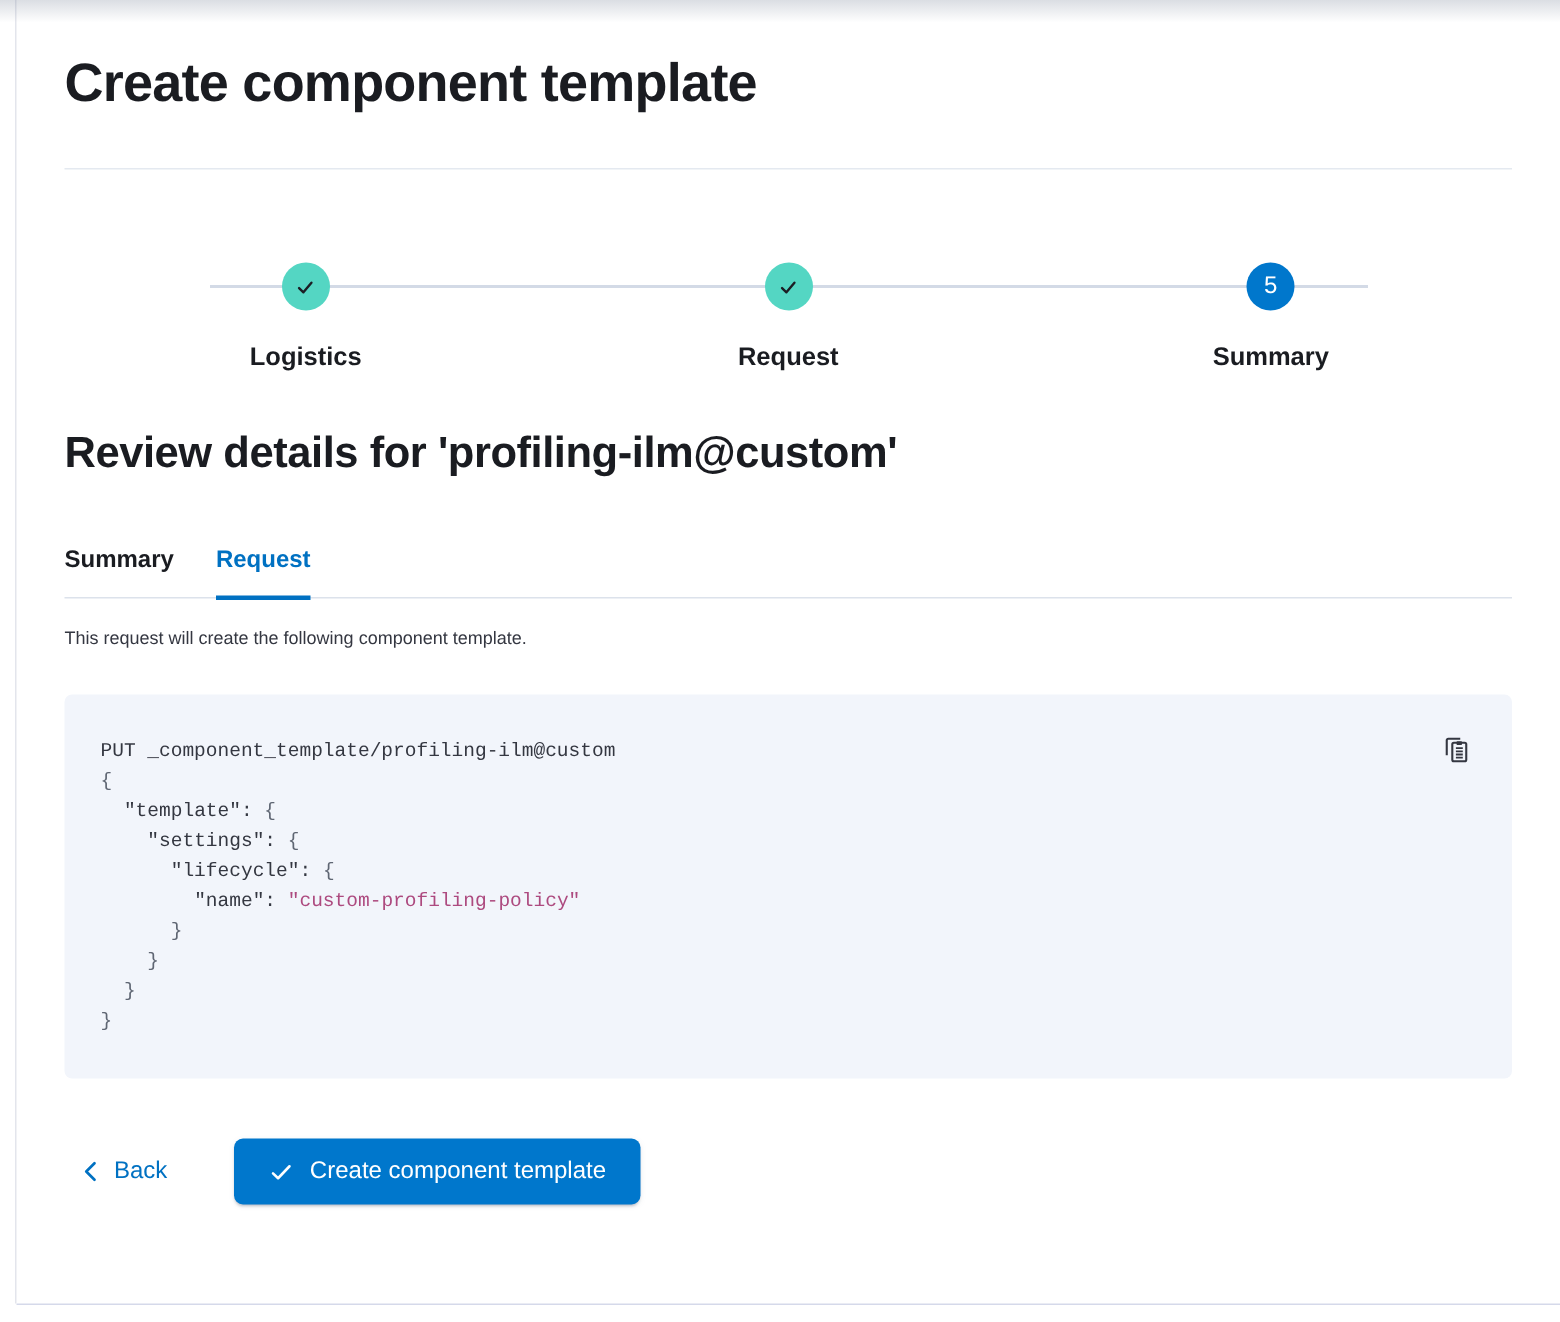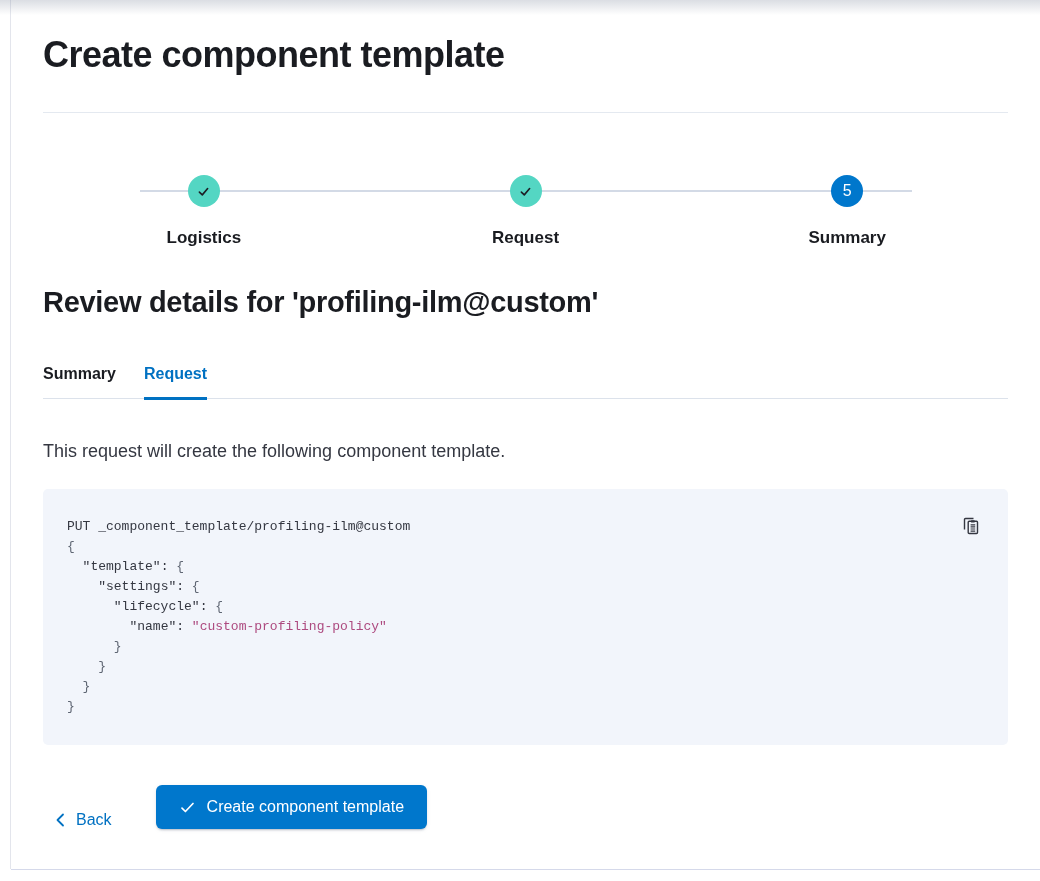--- a/index.html
+++ b/index.html
@@ -39,35 +39,35 @@
   h2.review-heading{margin-top:36px;font-size:29px;line-height:36px;font-weight:700;
     color:var(--heading);letter-spacing:-.3px;}
 
   
   .tabs{margin-top:45px;display:flex;gap:28px;border-bottom:1px solid #DCE2EB;}
   .tab{font-size:16px;font-weight:700;padding-bottom:14px;border-bottom:3px solid transparent;
     margin-bottom:-2px;cursor:pointer;color:var(--heading);background:none;border-top:none;
     border-left:none;border-right:none;font-family:inherit;}
   .tab.active{color:var(--link);border-bottom-color:var(--link);}
 
-  .description{margin-top:40px;font-size:18px;line-height:24px;color:var(--text);}
+  .description{margin-top:14px;font-size:12px;line-height:24px;color:var(--text);}
 
   
   .code-block{position:relative;margin-top:26px;background:var(--code-bg);
     border-radius:5px;padding:28px 24px;}
   .code-line{font-family:"Liberation Mono","DejaVu Sans Mono",monospace;
     font-size:13px;line-height:20px;white-space:pre;color:var(--text);}
   .tok-plain,.tok-key{color:var(--text);}
   .tok-punc{color:var(--code-punc);}
   .tok-str{color:var(--code-str);}
   .copy-btn{position:absolute;top:26px;right:26px;width:24px;height:24px;background:none;
     border:none;cursor:pointer;display:flex;align-items:center;justify-content:center;}
 
   
-  .footer{margin-top:40px;display:flex;align-items:flex-end;}
+  .footer{margin-top:40px;display:flex;align-items:center;}
   .back-link{display:flex;align-items:center;gap:10px;margin-left:10px;color:var(--link);
     font-size:16px;font-weight:500;background:none;border:none;cursor:pointer;
     font-family:inherit;}
   .create-btn{margin-left:44px;height:44px;padding:0 23px;background:var(--primary);
     color:#fff;border:none;border-radius:6px;font-size:16px;font-weight:500;
     font-family:inherit;display:flex;align-items:center;gap:11px;cursor:pointer;
     box-shadow:0 2px 2px -1px rgba(110,120,140,.4),0 1px 5px -2px rgba(110,120,140,.4);}
 </style>
 </head>
 <body>

